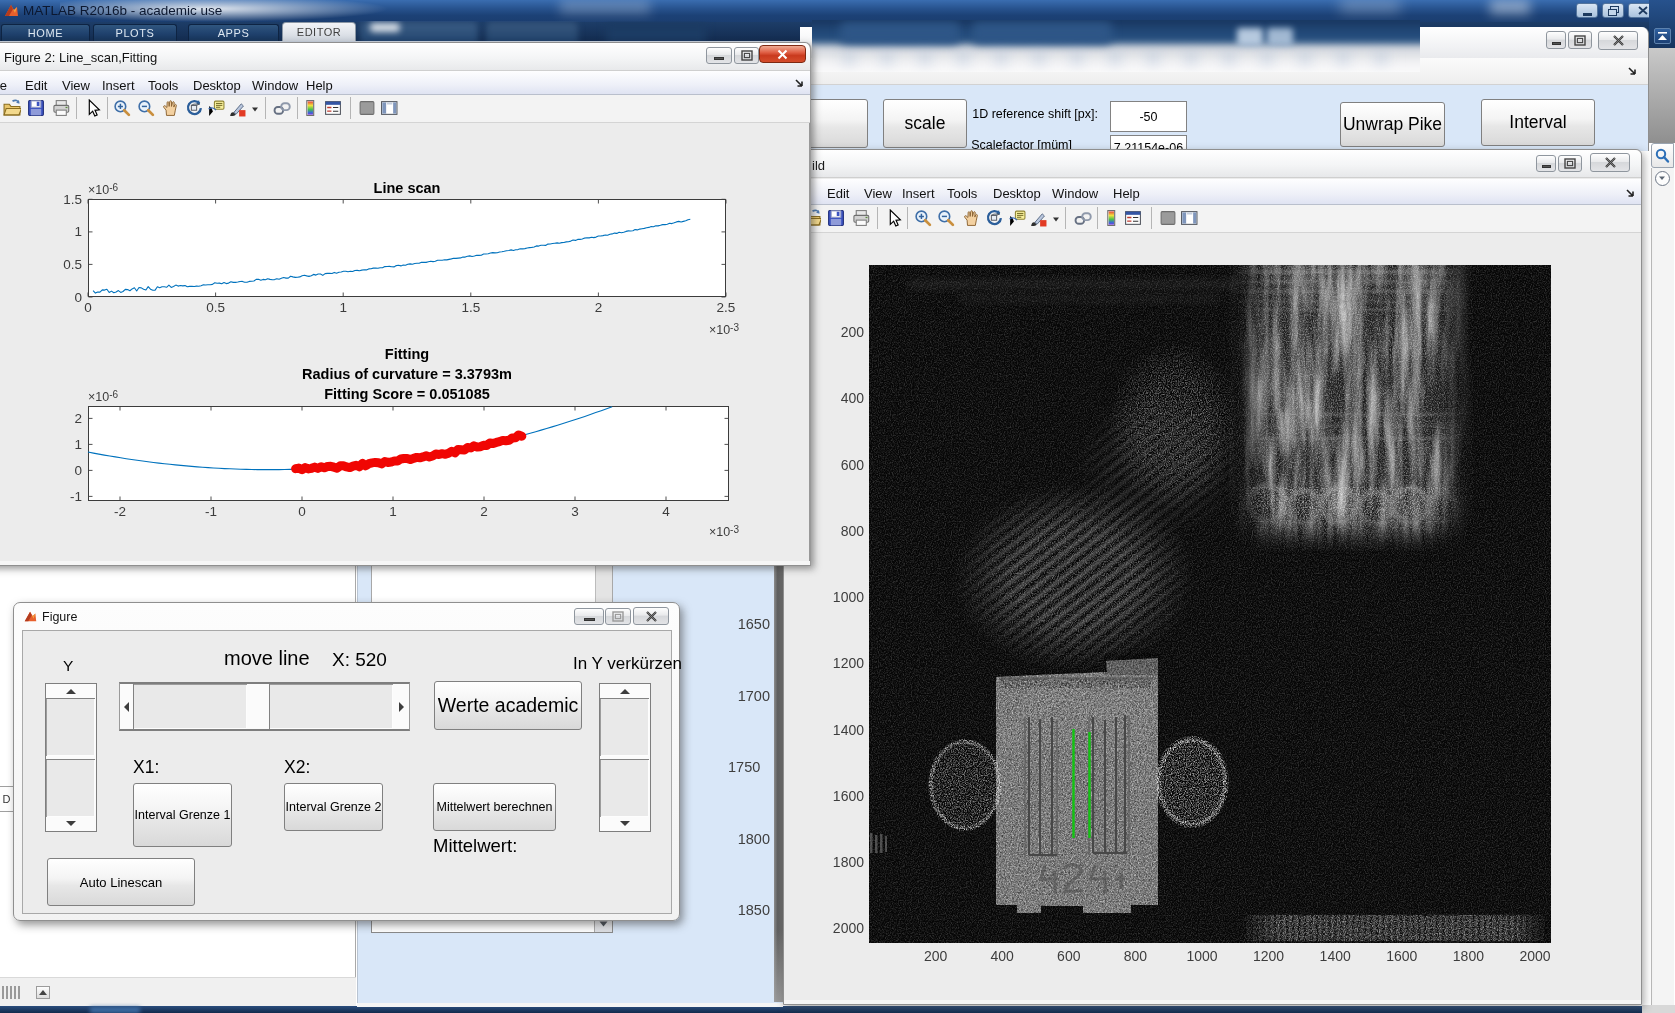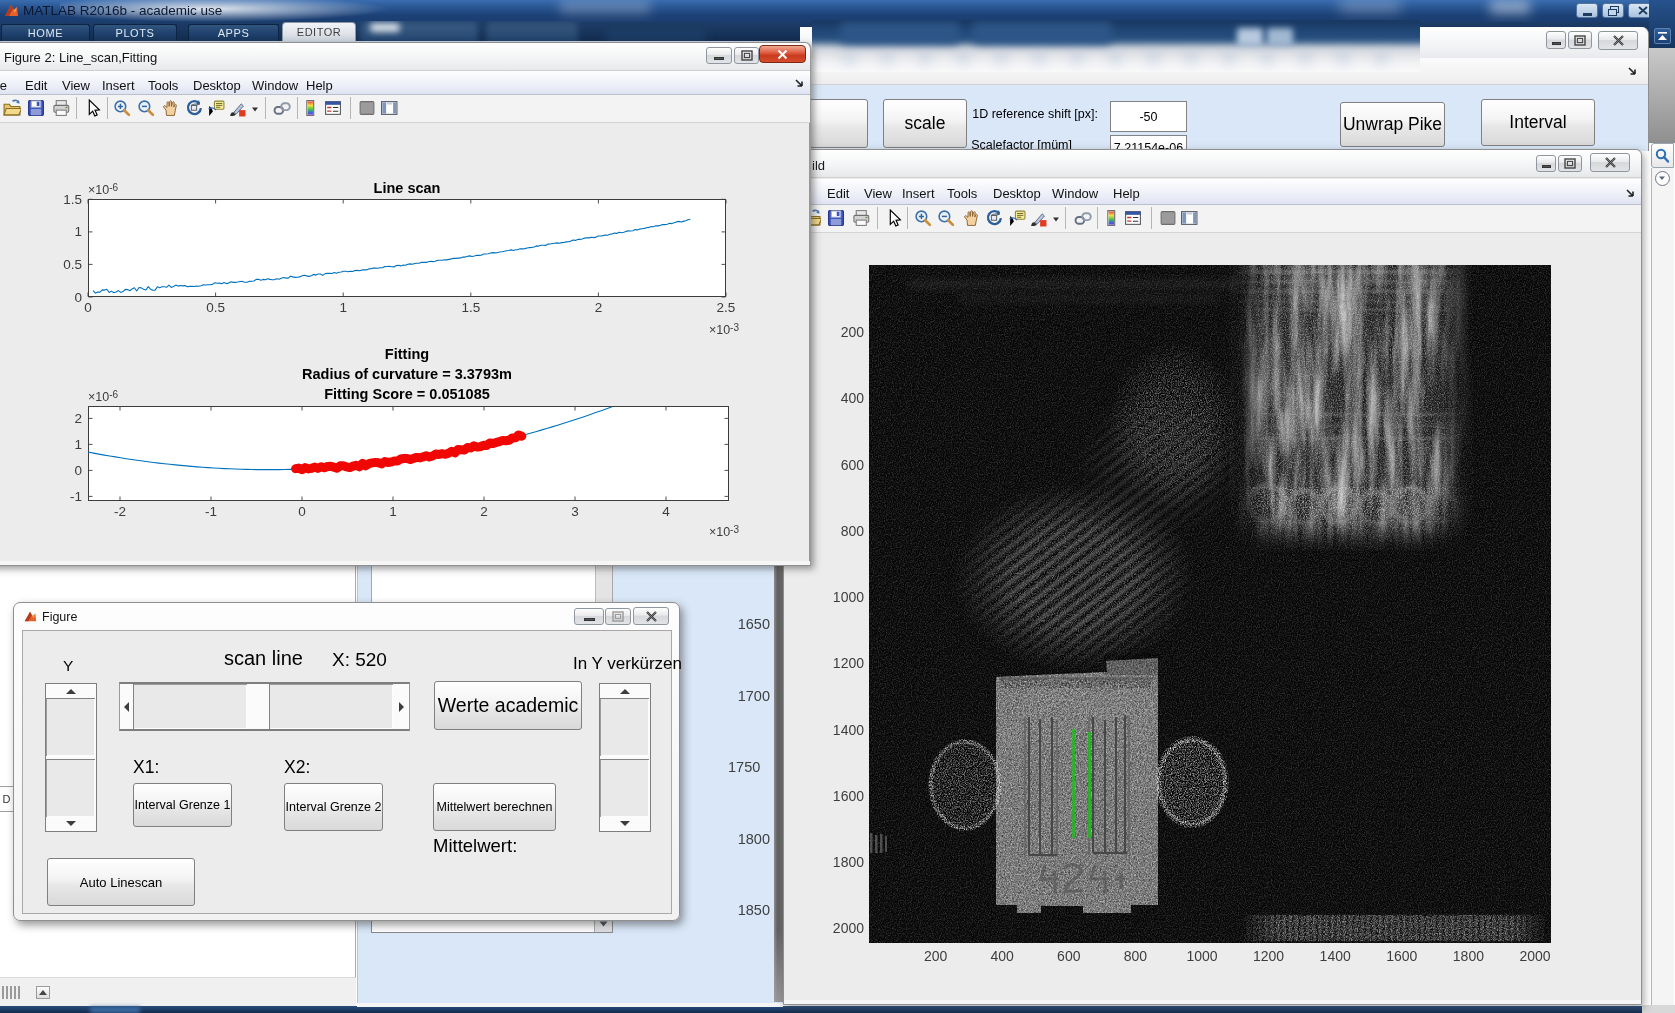--- a/index.html
+++ b/index.html
@@ -786,37 +786,37 @@
     </div>
  <div class="abs" style="left:0px;top:14px;width:49px;height:58px;background:#e9e9e9;border-top:1.5px solid #828282;box-shadow:inset 1px 0 0 #9c9c9c, inset -1px -1px 0 #fdfdfd"></div>
  <div class="abs" style="left:0px;top:75px;width:49px;height:58px;background:#e9e9e9;border-top:1.5px solid #828282;box-shadow:inset 1px 0 0 #9c9c9c, inset -1px -1px 0 #fdfdfd"></div>
  <div class="abs" style="left:0;top:133px;width:49px;height:13px;display:flex;align-items:center;justify-content:center">
       <svg width="12" height="7" viewBox="0 0 12 7">
         <path d="M1 1 L6 6 L11 1 Z" fill="#3d3d3d"></path>
       </svg>
     </div>
 </div>
 <div class="lbl" style="left:63px;top:657px;font-size:15.5px;z-index:41">Y</div>
-<div class="lbl" style="left:224px;top:647px;font-size:20px;z-index:41">scan line</div>
+<div class="lbl" style="left:224px;top:647px;font-size:20px;z-index:41">move line</div>
 <div class="lbl" style="left:332px;top:649px;font-size:19px;z-index:41">X: 520</div>
 <div class="lbl" style="left:573px;top:654px;font-size:17px;z-index:41">In Y verkürzen</div>
 
 <div class="abs" style="left:119px;top:682px;width:291px;height:49px;border-top:2px solid #7e7e7e;border-bottom:2px solid #7e7e7e;border-left:1px solid #9a9a9a;border-right:1px solid #9a9a9a;background:#fbfbfb;z-index:41">
  <div class="abs" style="left:0;top:0;width:13px;height:45px;display:flex;align-items:center;justify-content:center">
       <svg width="7" height="12" viewBox="0 0 7 12">
         <path d="M6 1 L1 6 L6 11 Z" fill="#3d3d3d"></path>
       </svg>
     </div>
  <div class="abs" style="left:13px;top:0px;width:114px;height:45px;background:#e9e9e9;border-left:1.5px solid #828282;box-shadow:inset 0 1px 0 #9c9c9c, inset -1px -1px 0 #fdfdfd"></div>
  <div class="abs" style="left:149px;top:0px;width:124px;height:45px;background:#e9e9e9;border-left:1.5px solid #828282;box-shadow:inset 0 1px 0 #9c9c9c, inset -1px -1px 0 #fdfdfd"></div>
  <div class="abs" style="left:274px;top:0;width:15px;height:45px;display:flex;align-items:center;justify-content:center">
       <svg width="7" height="12" viewBox="0 0 7 12">
         <path d="M1 1 L6 6 L1 11 Z" fill="#3d3d3d"></path>
       </svg>
     </div>
 </div>
 <div class="btn" style="left:434px;top:681px;width:148px;height:49px;font-size:19.5px;z-index:41">Werte academic</div>
 <div class="lbl" style="left:133px;top:757px;font-size:17.5px;z-index:41">X1:</div>
 <div class="lbl" style="left:284px;top:757px;font-size:17.5px;z-index:41">X2:</div>
-<div class="btn" style="left:133px;top:783px;width:99px;height:44px;font-size:12.5px;z-index:41">Interval Grenze 1</div>
+<div class="btn" style="left:133px;top:783px;width:99px;height:64px;font-size:12.5px;z-index:41">Interval Grenze 1</div>
 <div class="btn" style="left:284px;top:783px;width:99px;height:48px;font-size:12.5px;z-index:41">Interval Grenze 2</div>
 <div class="btn" style="left:433px;top:783px;width:123px;height:48px;font-size:12.5px;z-index:41">Mittelwert berechnen</div>
 <div class="lbl" style="left:433px;top:835px;font-size:18.5px;z-index:41">Mittelwert:</div>
 <div class="btn" style="left:47px;top:858px;width:148px;height:48px;font-size:13px;z-index:41">Auto Linescan</div>
 </body></html>

